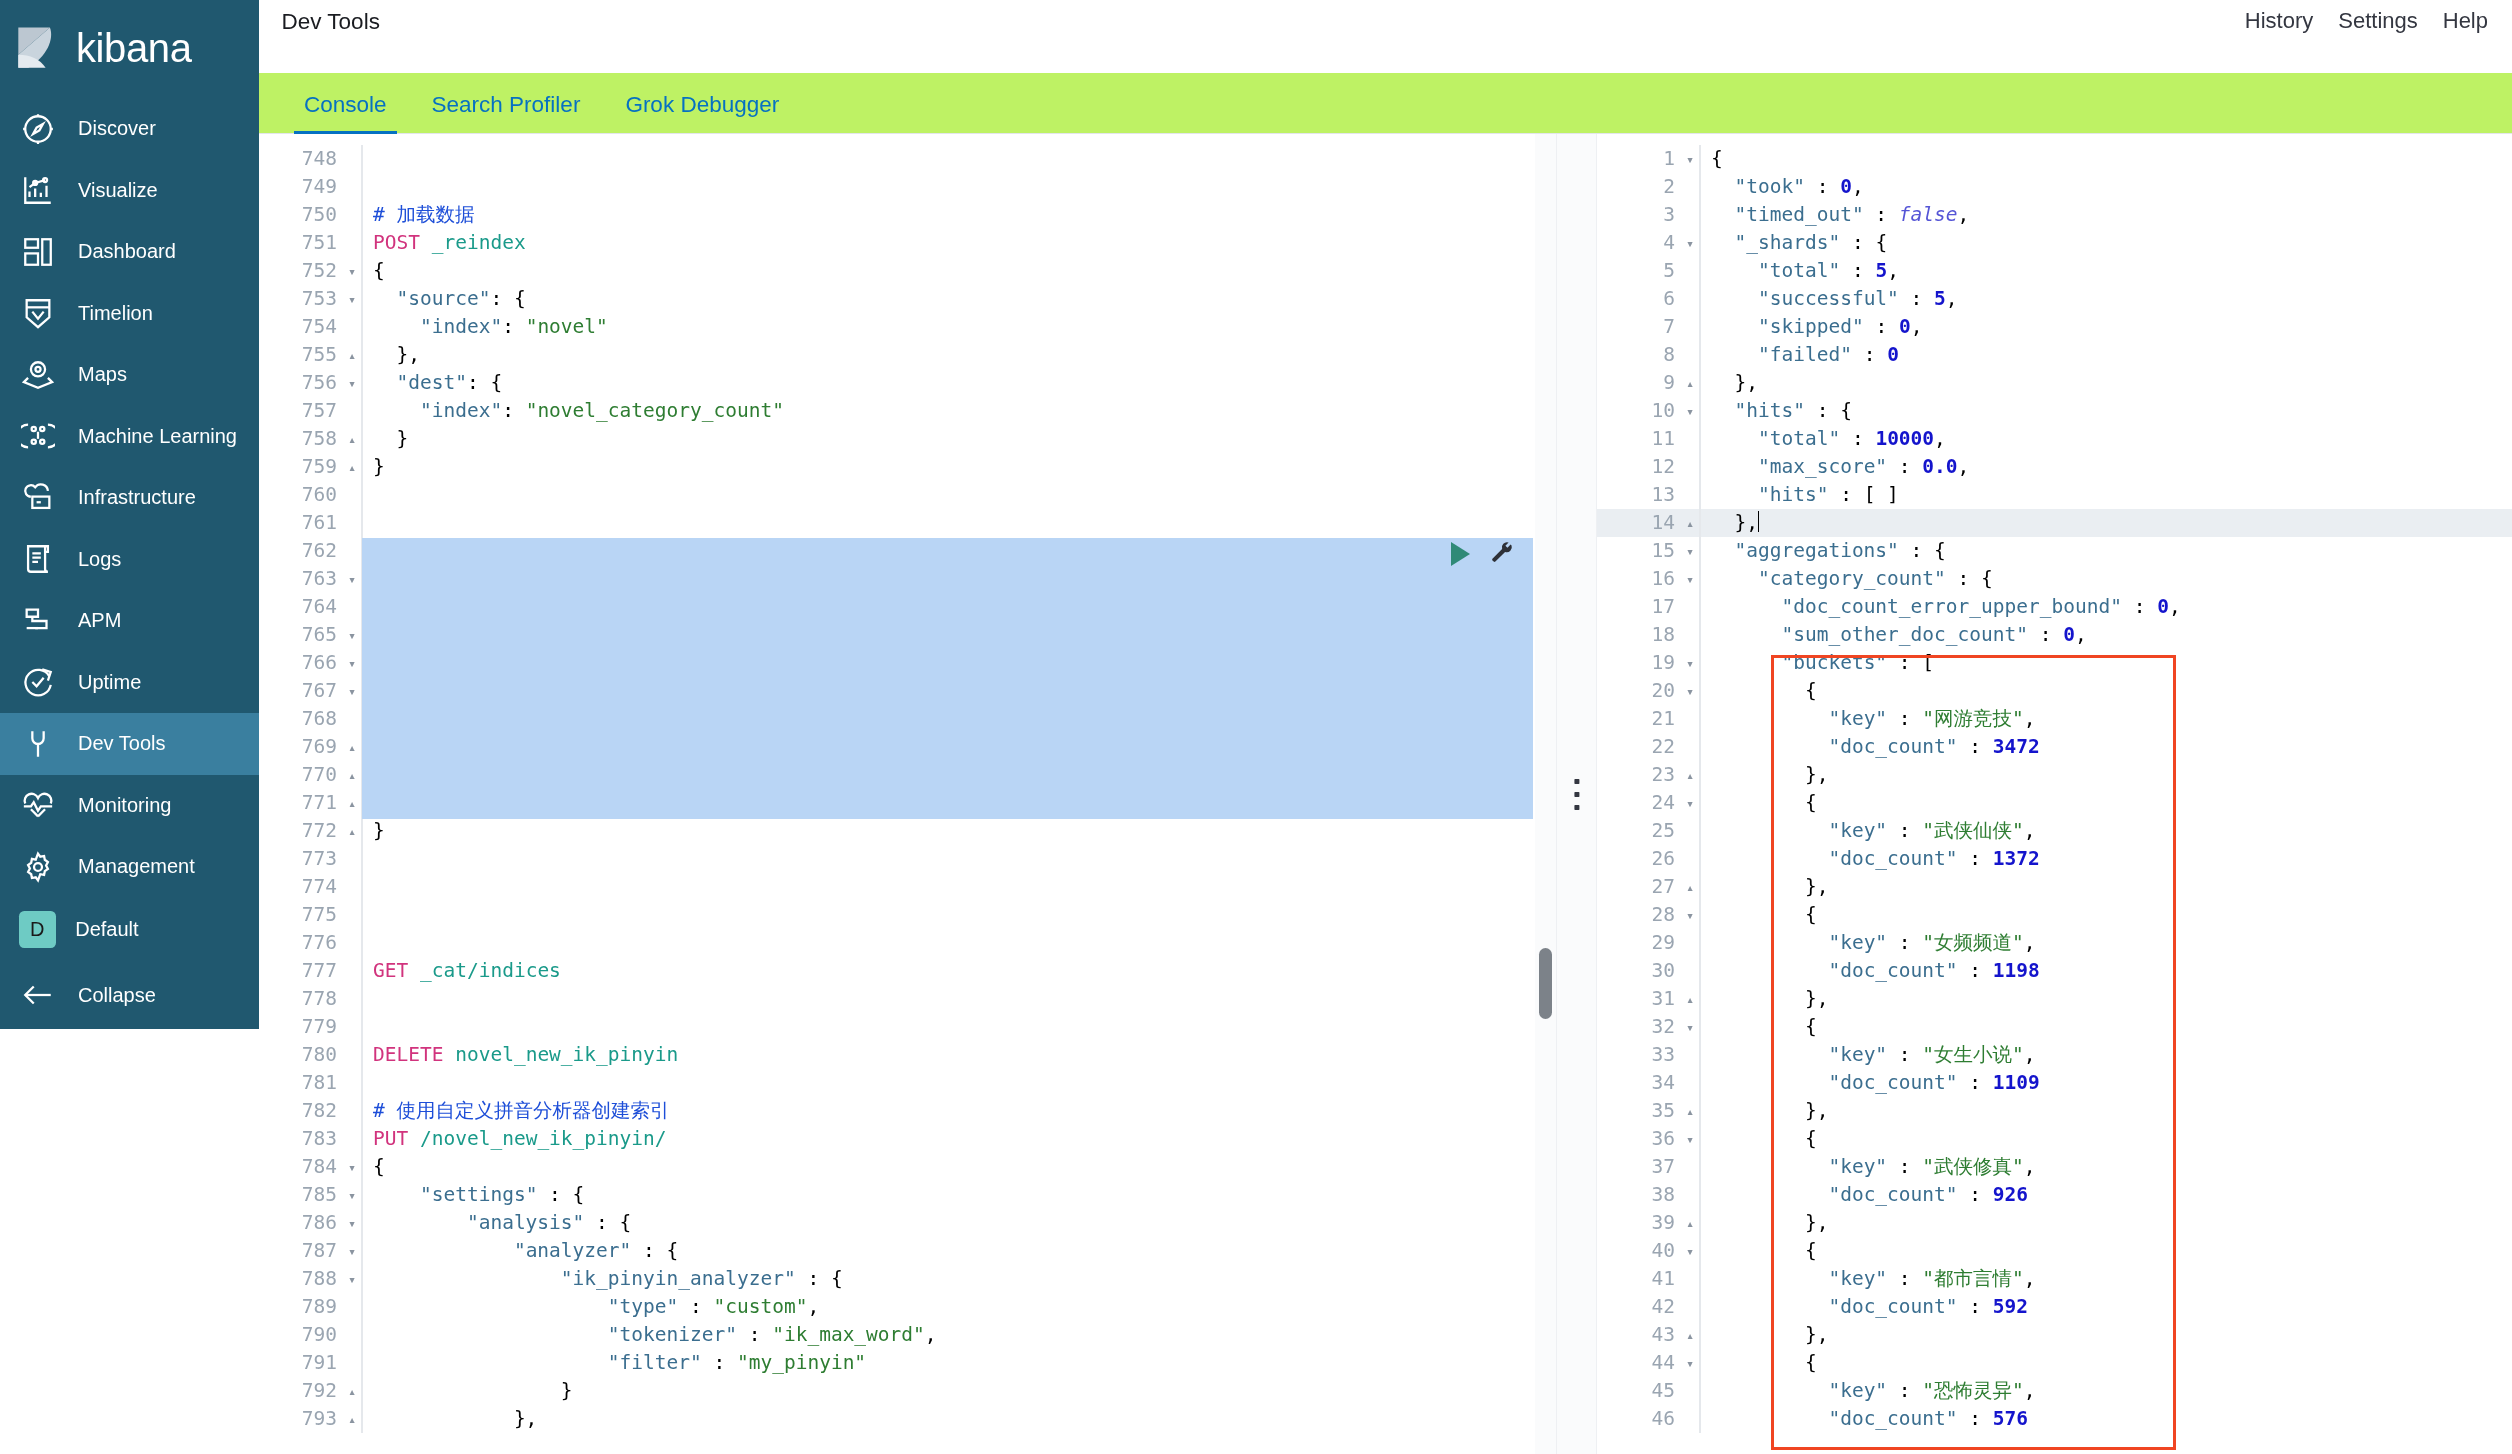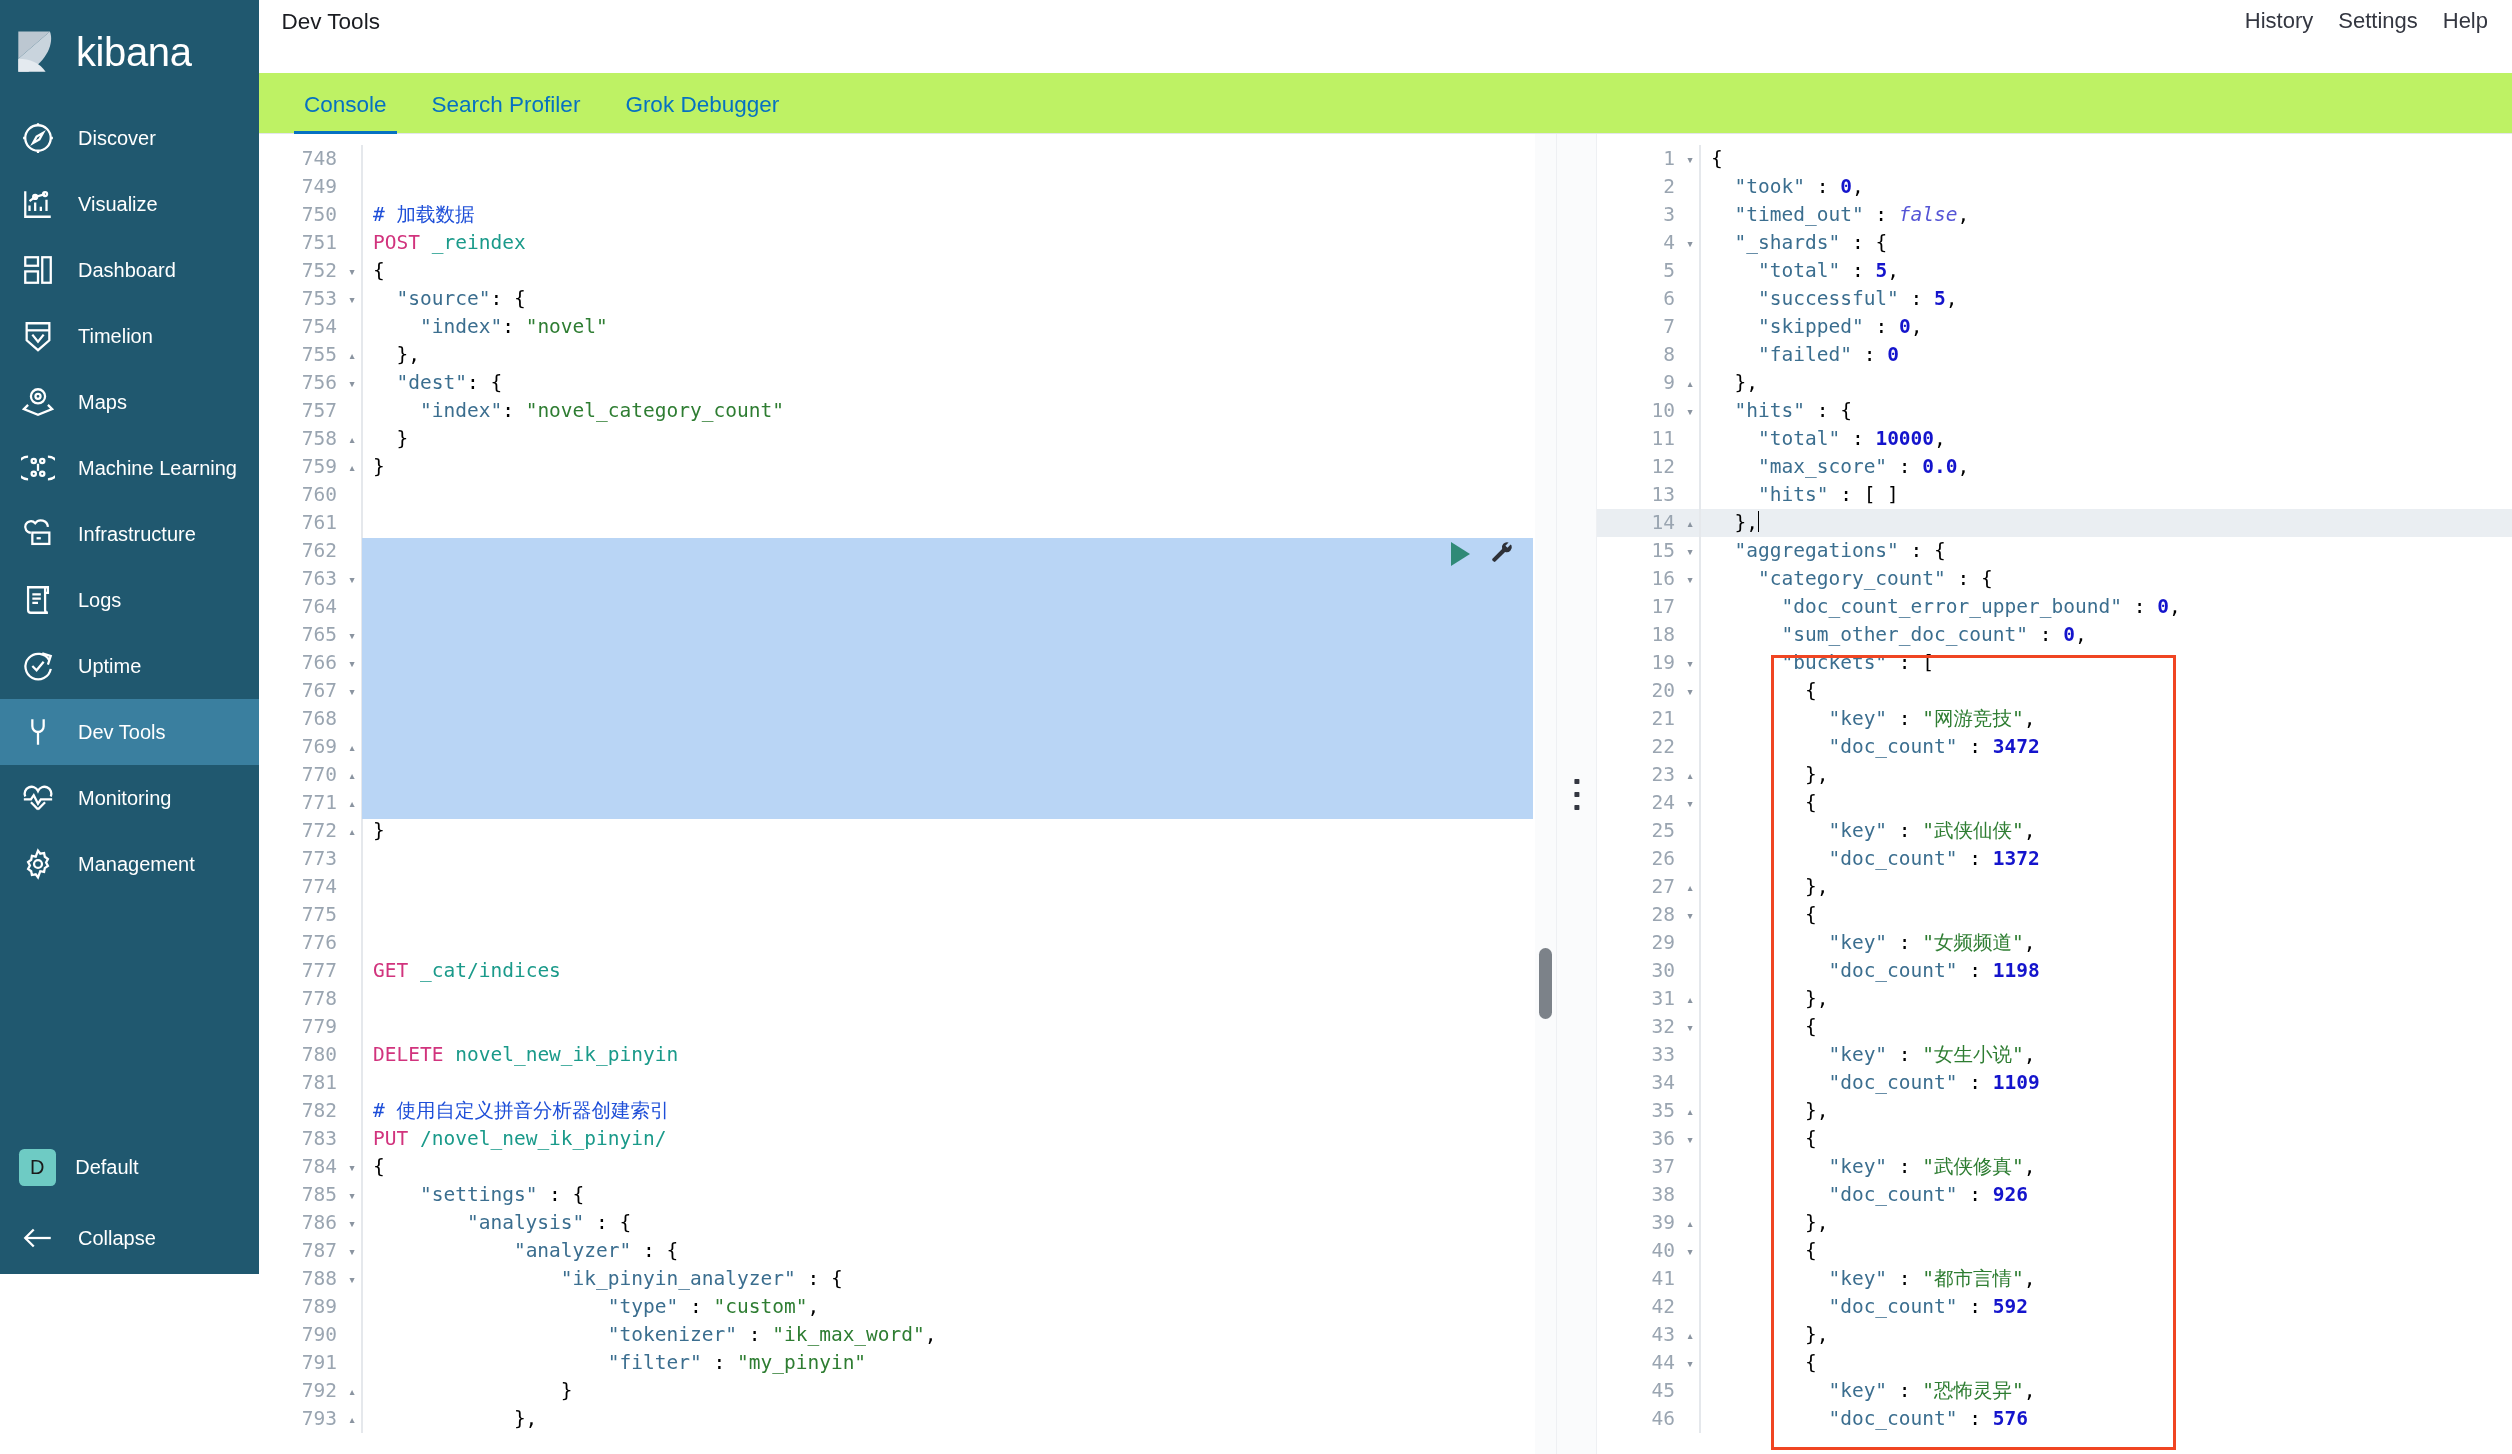--- a/index.html
+++ b/index.html
@@ -6,21 +6,21 @@
   html, body {
     width: 2512px; height: 1455px;
     overflow: hidden;
     background: #fff;
     font-family: "Liberation Sans", sans-serif;
   }
   #app { position: relative; width: 2512px; height: 1455px; display: flex; }
 
   
   .sidebar {
-    width: 259px; height: 1274px;
+    width: 259px; height: 1029px;
     background: #1d5b79;
     background: #20586f;
     color: #fff;
     flex: 0 0 259px;
     display: flex; flex-direction: column;
     position: relative;
   }
   .sb-logo {
     height: 105px; display: flex; align-items: center;
     padding-left: 13.5px; gap: 16.5px;
@@ -258,20 +258,30 @@
       <span class="sb-ico">
         <svg viewBox="0 0 24 24">
             <path d="M5 3h12v16a2 2 0 0 0 2 2H7a2 2 0 0 1-2-2Z"></path>
             <path d="M17 3h2v4h-2"></path>
             <path d="M8 8h6M8 11h6M8 14h4"></path>
           </svg>
       </span>
       <span class="sb-label">Logs</span>
     </div>
 
+    <div class="sb-item">
+      <span class="sb-ico">
+        <svg viewBox="0 0 24 24">
+            <path d="M4 4h8v5H4z"></path>
+            <path d="M8 9v3h10v5h-8"></path>
+            <path d="M12 17H4"></path>
+          </svg>
+      </span>
+      <span class="sb-label">APM</span>
+    </div>
 
     <div class="sb-item">
       <span class="sb-ico">
         <svg viewBox="0 0 24 24">
             <path d="M20 8a9 9 0 1 0 1 6"></path>
             <path d="M15 3l6 2-2 6"></path>
             <path d="M8 12l3 3 5-6"></path>
           </svg>
       </span>
       <span class="sb-label">Uptime</span>

